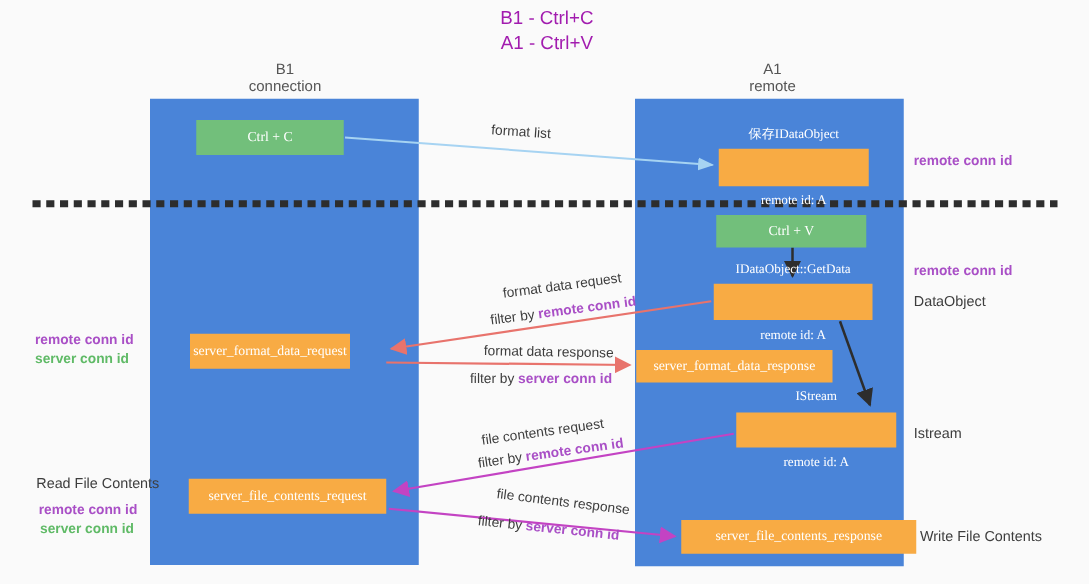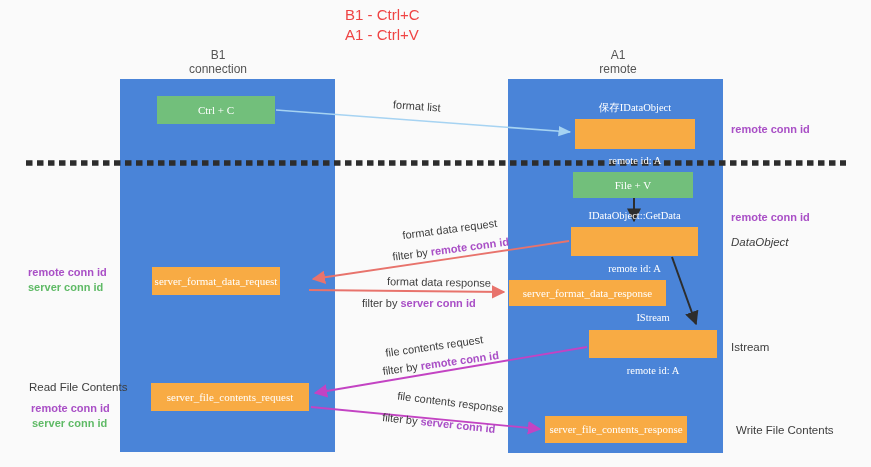--- a/index.html
+++ b/index.html
@@ -1,22 +1,22 @@
 <!DOCTYPE html>
 <html><head>
 <meta charset="utf-8">
 <style>
   html,body { margin:0; padding:0; background:#fafafa; }
   .canvas {
     position:relative; width:871px; height:467px; background:#fafafa;
     font-family:"Liberation Sans", sans-serif; overflow:hidden;
   }
   .abs { position:absolute; }
-  .title-block { left:345px; top:5px; width:185px; text-align:left;
-    font-size:15px; line-height:20px; color:#ef4444; }
+  .title-block { left:345px; top:5px; width:185px; text-align:center;
+    font-size:15px; line-height:20px; color:#a21caf; }
   .col-header { width:140px; text-align:center; font-size:12px; line-height:14px; color:#555; }
   .lifeline { background:#4a84d8; }
   .node { display:flex; flex-direction:column; align-items:center; justify-content:center;
     text-align:center; color:#ffffff; font-size:11px; line-height:13px;font-family:Liberation Serif, serif; }
   .node.green { background:#72bf7b; }
   .node.orange { background:#f8ab44;gap:40px; }
   .node .l2 { font-size:10.5px; }
   .side-label { font-size:11.5px; color:#3d3d3d; white-space:nowrap; }
   .side-label.purple { color:#a94fc6; font-weight:bold; font-size:11px; }
   .side-label.green  { color:#5fba66; font-weight:bold; font-size:11px; }
@@ -28,21 +28,21 @@
 </head>
 <body>
 
 <div class="canvas">
 
   <div class="abs title-block">
     <div>B1 - Ctrl+C</div>
     <div>A1 - Ctrl+V</div>
   </div>
 
-  <div class="abs col-header" style="left:148px; top:48px;">
+  <div class="abs col-header" style="left:158px; top:48px;">
     <div>B1</div>
     <div>connection</div>
   </div>
   <div class="abs col-header" style="left:548px; top:48px;">
     <div>A1</div>
     <div>remote</div>
   </div>
 
   <div class="abs lifeline" style="left:120px; top:79px; width:215px; height:373px;"></div>
   <div class="abs lifeline" style="left:508px; top:79px; width:215px; height:374px;"></div>
@@ -83,21 +83,21 @@
   <div class="abs node green" style="left:157px; top:96px; width:118px; height:28px;">
     <span>Ctrl + C</span>
   </div>
 
   <div class="abs node orange" style="left:575px; top:119px; width:120px; height:30px;">
     <span class="l2">保存IDataObject</span>
     <span class="l2">remote id: A</span>
   </div>
 
   <div class="abs node green" style="left:573px; top:172px; width:120px; height:26px;">
-    <span>File + V</span>
+    <span>Ctrl + V</span>
   </div>
 
   <div class="abs node orange" style="left:571px; top:227px; width:127px; height:29px;">
     <span class="l2">IDataObject::GetData</span>
     <span class="l2">remote id: A</span>
   </div>
 
   <div class="abs node orange" style="left:152px; top:267px; width:128px; height:28px;">
     <span>server_format_data_request</span>
   </div>
@@ -108,45 +108,45 @@
 
   <div class="abs node orange" style="left:589px; top:330px; width:128px; height:28px;">
     <span class="l2">IStream</span>
     <span class="l2">remote id: A</span>
   </div>
 
   <div class="abs node orange" style="left:151px; top:383px; width:158px; height:28px;">
     <span>server_file_contents_request</span>
   </div>
 
-  <div class="abs node orange" style="left:545px; top:416px; width:142px; height:27px;">
+  <div class="abs node orange" style="left:545px; top:416px; width:188px; height:27px;">
     <span>server_file_contents_response</span>
   </div>
 
   <div class="abs side-label purple" style="left:731px; top:123px;">remote conn id</div>
   <div class="abs side-label purple" style="left:731px; top:211px;">remote conn id</div>
-  <div class="abs side-label" style="left:731px; top:236px;font-style:italic;">DataObject</div>
+  <div class="abs side-label" style="left:731px; top:236px;">DataObject</div>
   <div class="abs side-label" style="left:731px; top:341px;">Istream</div>
   <div class="abs side-label" style="left:736px; top:424px;">Write File Contents</div>
 
   <div class="abs side-label purple" style="left:28px; top:266px;">remote conn id</div>
   <div class="abs side-label green" style="left:28px; top:281px;">server conn id</div>
   <div class="abs side-label" style="left:29px; top:381px;">Read File Contents</div>
   <div class="abs side-label purple" style="left:31px; top:402px;">remote conn id</div>
   <div class="abs side-label green" style="left:32px; top:417px;">server conn id</div>
 
   <div class="abs arrow-label" style="left:393px; top:100px; transform:rotate(4deg);">format list</div>
 
   <div class="abs arrow-label" style="left:402px; top:223px; transform:rotate(-7.5deg);">format data request</div>
   <div class="abs arrow-label" style="left:392px; top:243px; transform:rotate(-7.5deg);">
     <span>filter by</span><span class="key">remote conn id</span>
   </div>
 
   <div class="abs arrow-label" style="left:387px; top:276px; transform:rotate(1deg);">format data response</div>
-  <div class="abs arrow-label" style="left:362px; top:297px;text-align:right;">
+  <div class="abs arrow-label" style="left:376px; top:297px;text-align:right;">
     <span>filter by</span><span class="key">server conn id</span>
   </div>
 
   <div class="abs arrow-label" style="left:385px; top:340px; transform:rotate(-8deg);">file contents request</div>
   <div class="abs arrow-label" style="left:382px; top:357px; transform:rotate(-8deg);">
     <span>filter by</span><span class="key">remote conn id</span>
   </div>
 
   <div class="abs arrow-label" style="left:397px; top:396px; transform:rotate(7deg);">file contents response</div>
   <div class="abs arrow-label" style="left:382px; top:417px; transform:rotate(6deg);">

